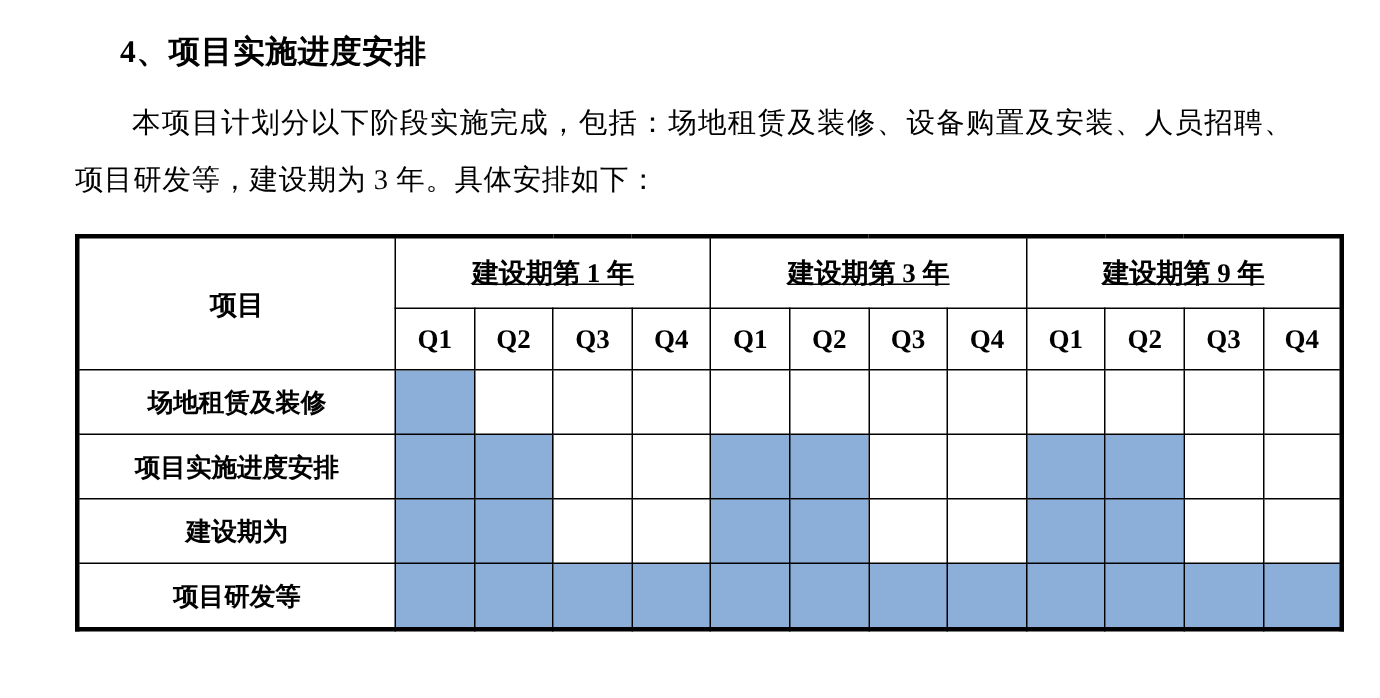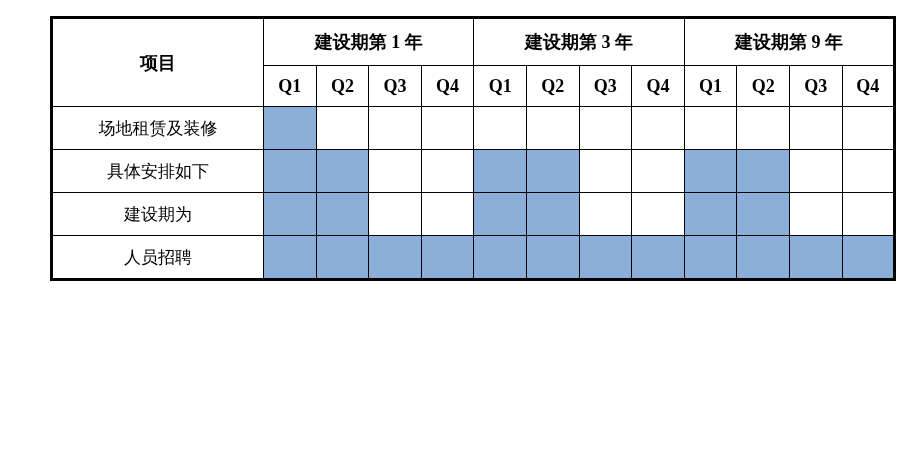--- a/index.html
+++ b/index.html
@@ -53,28 +53,29 @@
   table.schedule td {
     border: 1px solid #000;
     text-align: center;
     vertical-align: middle;
     font-size: 18px;
     font-weight: bold;
     height: 42px;
     padding: 0;
   }
   table.schedule td.rowlabel {
-    font-weight: normal;
+    font-weight: bold;
     font-size: 17px;
   }
   .col-item { width: 212px; }
   .col-q { width: 52.6px; }
   th.year {
     font-size: 18px;
     font-weight: bold;
+    text-decoration: underline;
   }
   th.item-head {
     font-size: 19px;
     font-weight: bold;
     font-family: Liberation Serif, serif;
   }
   td.filled {
     background: #8cafd9;
   }
   tr.head1 th {
@@ -82,21 +83,23 @@
   }
   tr.head2 th {
     height: 40px;
   }
 </style>
 </head>
 <body>
 
 <div class="page">
 
-
+  <div class="heading">4、项目实施进度安排</div>
+
+  <div class="para">本项目计划分以下阶段实施完成，包括：场地租赁及装修、设备购置及安装、人员招聘、项目研发等，建设期为 3 年。具体安排如下：</div>
 
   <div class="table-wrap">
     <table class="schedule">
       <colgroup>
         <col class="col-item">
         <col class="col-q">
           <col class="col-q">
           <col class="col-q">
           <col class="col-q">
         <col class="col-q">
@@ -140,21 +143,21 @@
             <td></td>
             <td></td>
             <td></td>
             <td></td>
             <td></td>
             <td></td>
             <td></td>
             <td></td>
           </tr>
           <tr>
-            <td class="rowlabel">具体安排如下</td>
+            <td class="rowlabel">项目实施进度安排</td>
             <td class="filled" style="background: rgb(140, 175, 217);"></td>
             <td class="filled" style="background: rgb(140, 175, 217);"></td>
             <td></td>
             <td></td>
             <td class="filled" style="background: rgb(140, 175, 217);"></td>
             <td class="filled" style="background: rgb(140, 175, 217);"></td>
             <td></td>
             <td></td>
             <td class="filled" style="background: rgb(140, 175, 217);"></td>
             <td class="filled" style="background: rgb(140, 175, 217);"></td>
@@ -170,21 +173,21 @@
             <td class="filled" style="background: rgb(140, 175, 217);"></td>
             <td class="filled" style="background: rgb(140, 175, 217);"></td>
             <td></td>
             <td></td>
             <td class="filled" style="background: rgb(140, 175, 217);"></td>
             <td class="filled" style="background: rgb(140, 175, 217);"></td>
             <td></td>
             <td></td>
           </tr>
           <tr>
-            <td class="rowlabel">人员招聘</td>
+            <td class="rowlabel">项目研发等</td>
             <td class="filled" style="background: rgb(140, 175, 217);"></td>
             <td class="filled" style="background: rgb(140, 175, 217);"></td>
             <td class="filled" style="background: rgb(140, 175, 217);"></td>
             <td class="filled" style="background: rgb(140, 175, 217);"></td>
             <td class="filled" style="background: rgb(140, 175, 217);"></td>
             <td class="filled" style="background: rgb(140, 175, 217);"></td>
             <td class="filled" style="background: rgb(140, 175, 217);"></td>
             <td class="filled" style="background: rgb(140, 175, 217);"></td>
             <td class="filled" style="background: rgb(140, 175, 217);"></td>
             <td class="filled" style="background: rgb(140, 175, 217);"></td>

